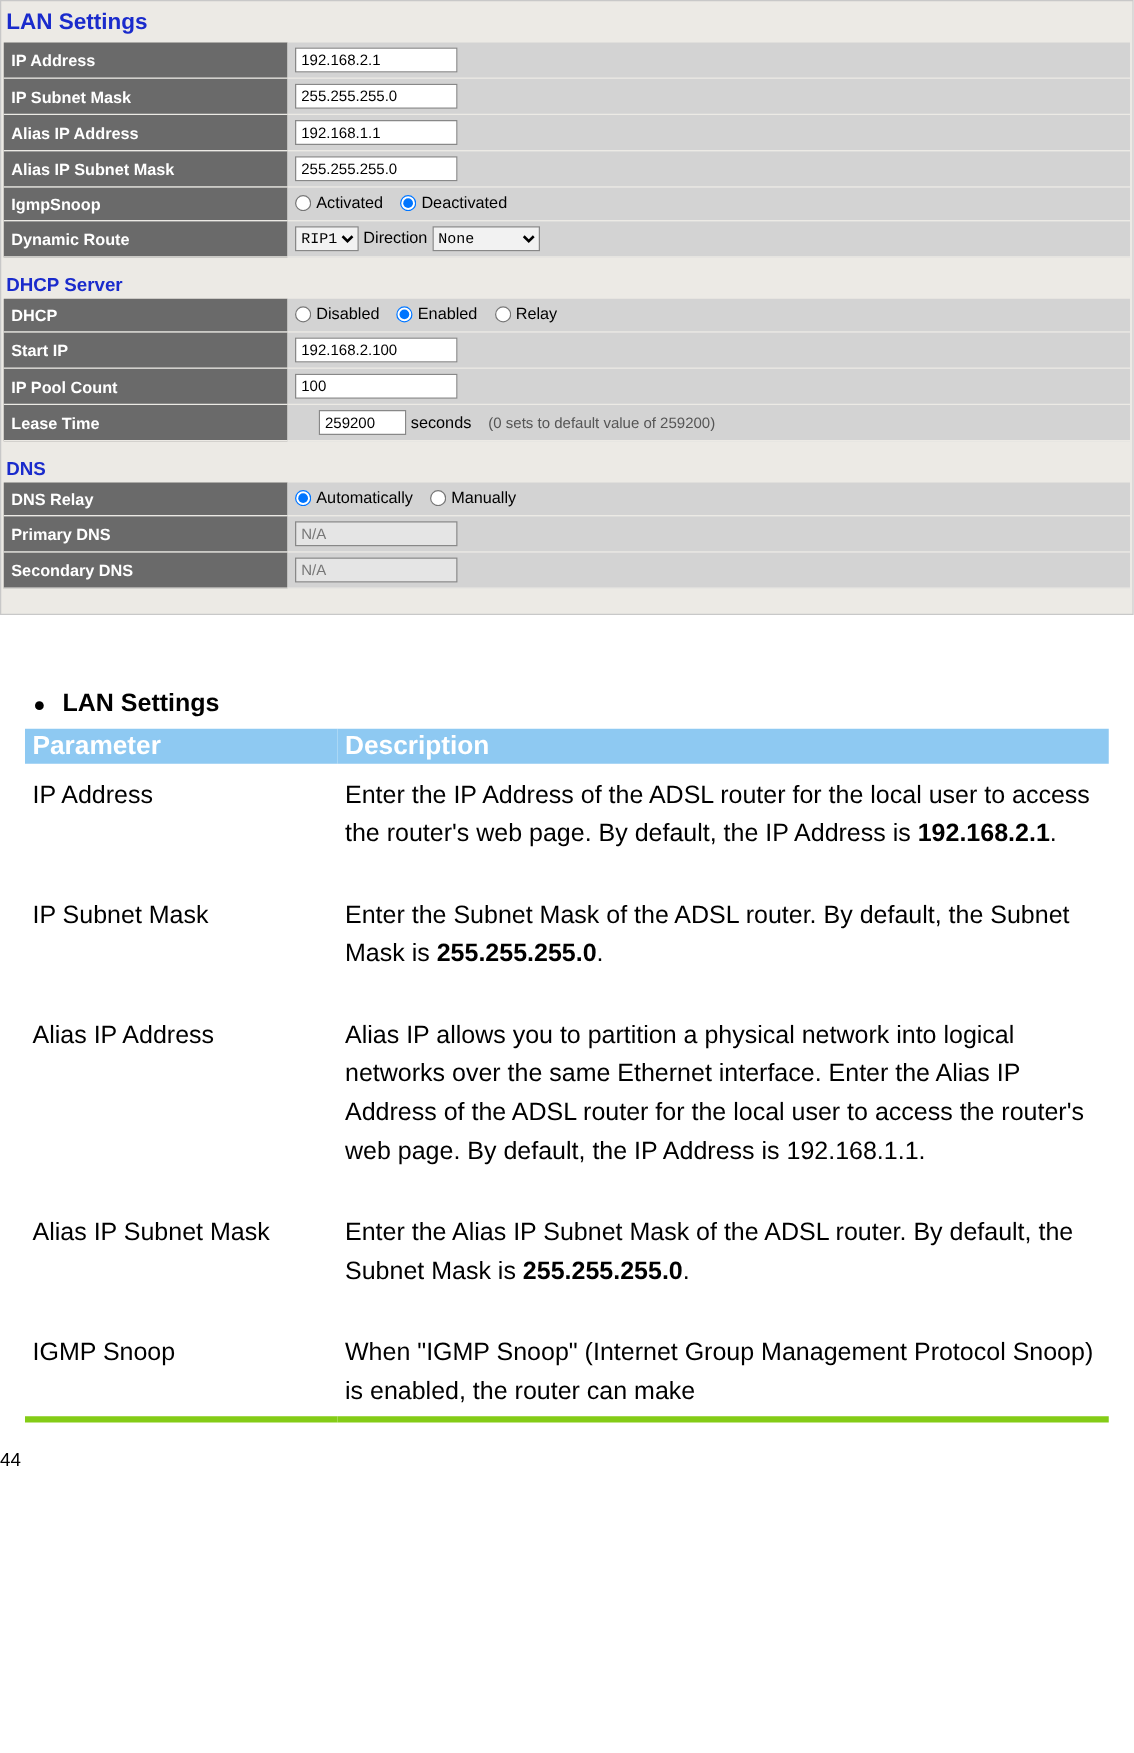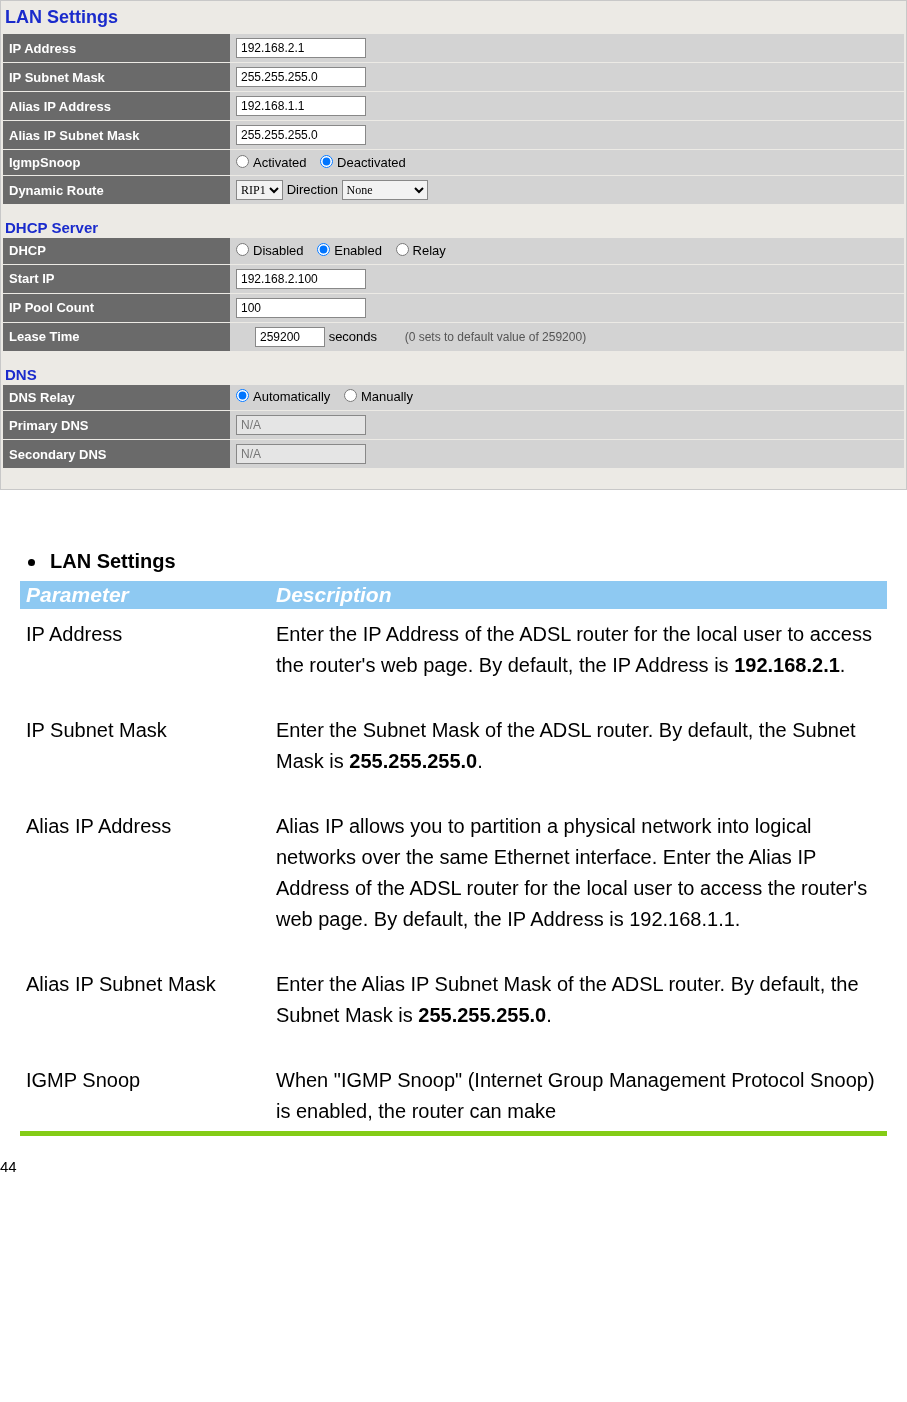--- a/index.html
+++ b/index.html
@@ -54,29 +54,29 @@
     font-size: 12px;
     padding: 1px 4px;
     border: 1px solid #888;
     background: #fff;
     height: 20px;
     width: 130px;
   }
   input.txt.small { width: 70px; margin-left: 19px; }
   input.txt.disabled { background: #e5e5e5; color: #777; }
   select.sel {
-    font-family: Liberation Serif, serif;
+    font-family: Liberation Mono, monospace;
     font-size: 12px;
     height: 20px;
     border: 1px solid #888;
     background: #f2f2f2;
   }
-  .radio-wrap { display: inline-flex; align-items: flex-start; gap: 4px; margin-right: 10px; }
+  .radio-wrap { display: inline-flex; align-items: flex-end; gap: 4px; margin-right: 10px; }
   .radio-wrap input { margin: 0; }
-  .hint { color: #555; font-size: 12px; margin-left: 24px; }
+  .hint { color: #555; font-size: 12px; margin-left: 10px; }
 
   
   .doc {
     padding: 60px 20px 0 20px;
     font-family: Arial, Helvetica, sans-serif;
   }
   .bullet-head {
     font-size: 20px;
     font-weight: bold;
     margin: 0 0 8px 30px;
@@ -96,21 +96,20 @@
     border-collapse: collapse;
     font-size: 20px;
   }
   table.param th {
     background: #8ec9f2;
     color: #fff;
     text-align: left;
     font-weight: bold;
     padding: 2px 6px;
     font-size: 21px;
-    font-style: italic;
   }
   table.param th:first-child { width: 250px; }
   table.param td {
     vertical-align: top;
     padding: 10px 6px 24px 6px;
     line-height: 1.55;
     color: #000;
   }
   table.param tr:last-child td {
     border-bottom: 5px solid #84cc16;

